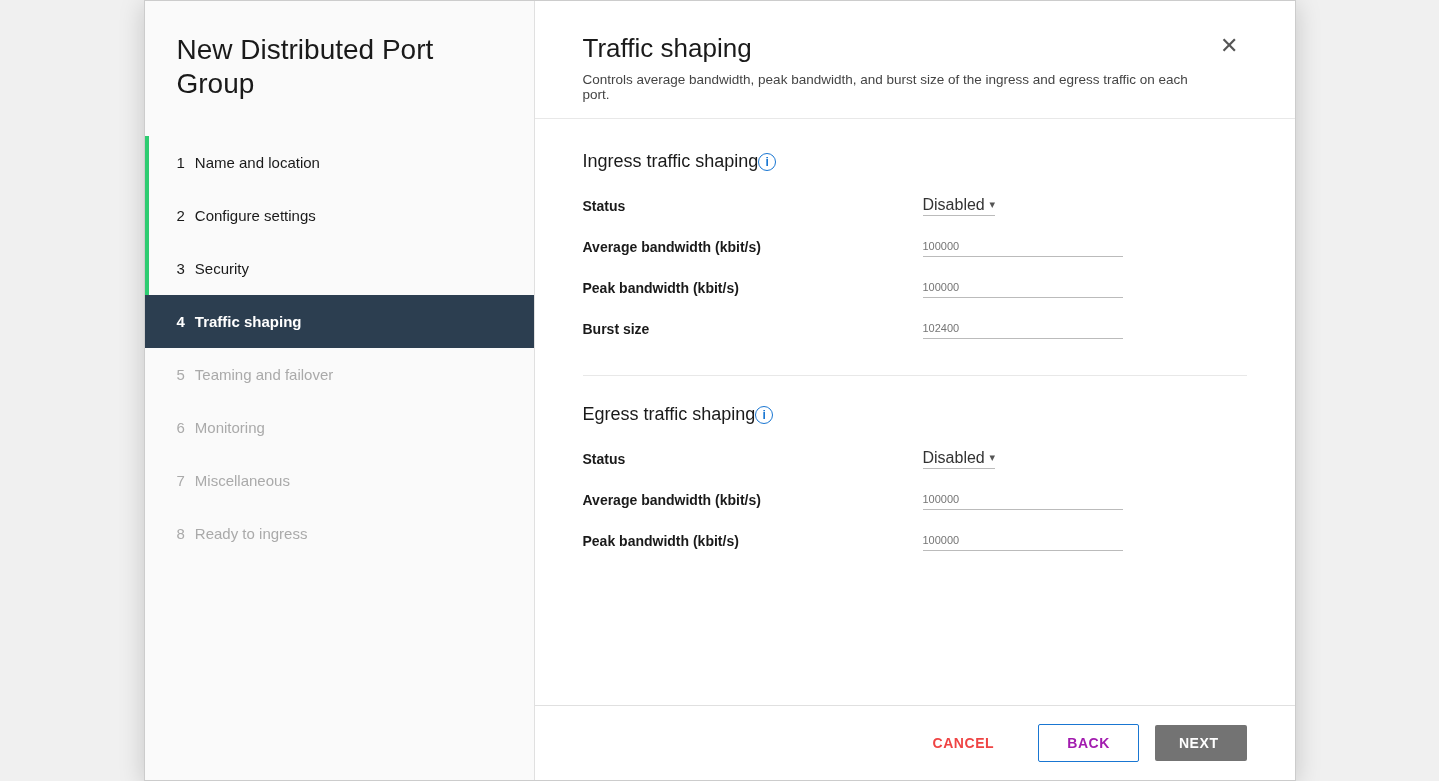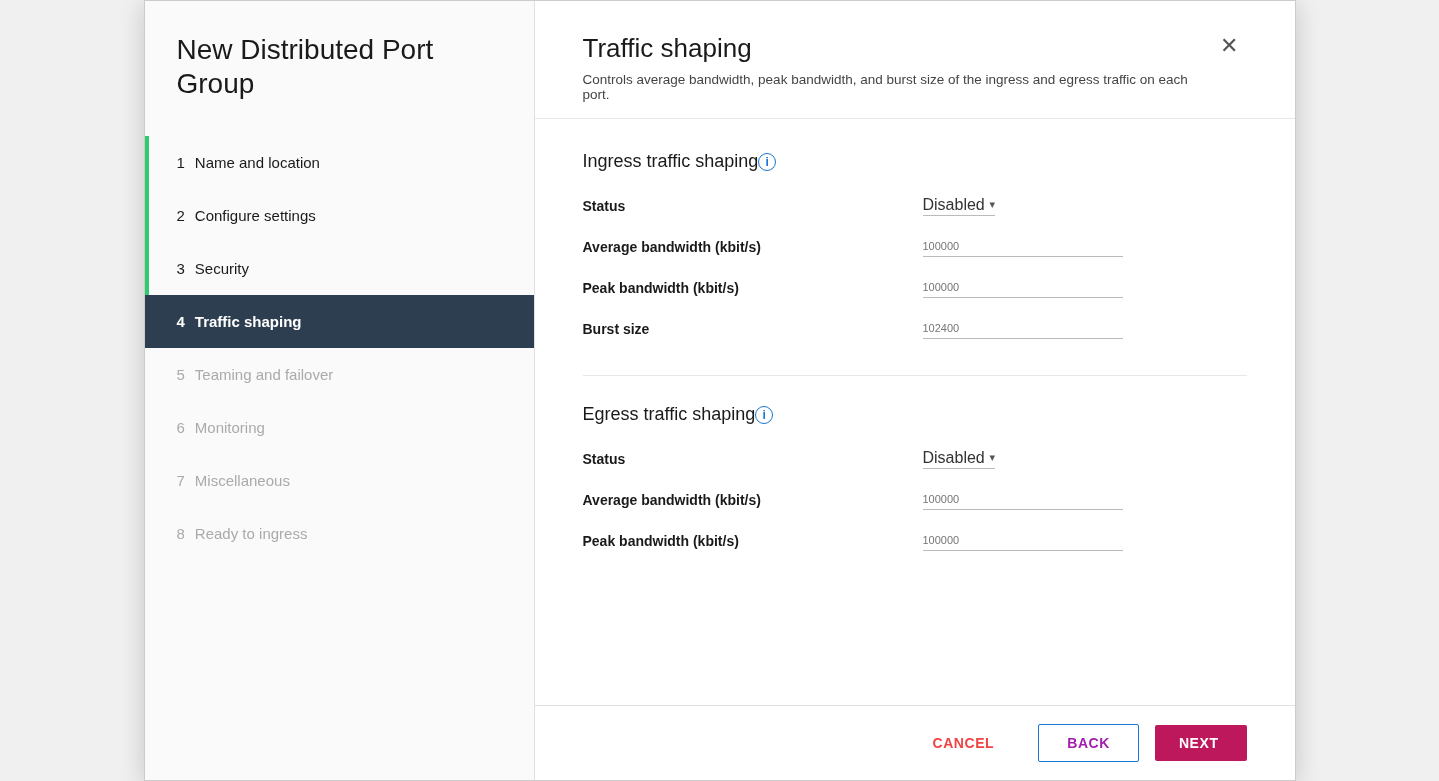--- a/index.html
+++ b/index.html
@@ -35,21 +35,21 @@
     .field-input { border: none; border-bottom: 1.5px solid #bbb; width: 200px; padding: 4px 0; font-size: 11px; color: #aaa; background: transparent; outline: none; }
     .select-wrapper { display: inline-flex; align-items: center; border-bottom: 1.5px solid #bbb; padding-bottom: 2px; }
     .select-wrapper select { border: none; background: transparent; font-size: 16px; color: #333; cursor: pointer; outline: none; appearance: none; -webkit-appearance: none; padding-right: 18px; }
     .chevron-icon { font-size: 11px; color: #555; margin-left: -14px; pointer-events: none; }
     .divider { border: none; border-top: 1px solid #e8e8e8; margin: 8px 0 28px 0; }
     
     .footer { border-top: 1px solid #e0e0e0; padding: 18px 48px; display: flex; align-items: center; justify-content: flex-end; gap: 16px; background: #fff; }
     .btn { padding: 10px 28px; font-size: 14px; font-weight: 600; border-radius: 2px; cursor: pointer; border: none; letter-spacing: 0.04em; }
     .btn-cancel { background: transparent; color: #ef4444; border: none; }
     .btn-back { background: #fff; color: #a21caf; border: 1.5px solid #1976d2; }
-    .btn-next { background: #be185d; color: #fff; border: none; padding-left: 24px; }
+    .btn-next { background: #737373; color: #fff; border: none; padding-left: 24px; }
     
     .main-body::-webkit-scrollbar { width: 8px; }
     .main-body::-webkit-scrollbar-track { background: #f0f0f0; }
     .main-body::-webkit-scrollbar-thumb { background: #c0c0c0; border-radius: 4px; }
   </style>
 </head>
 <body>
 
 <div class="dialog">
 

